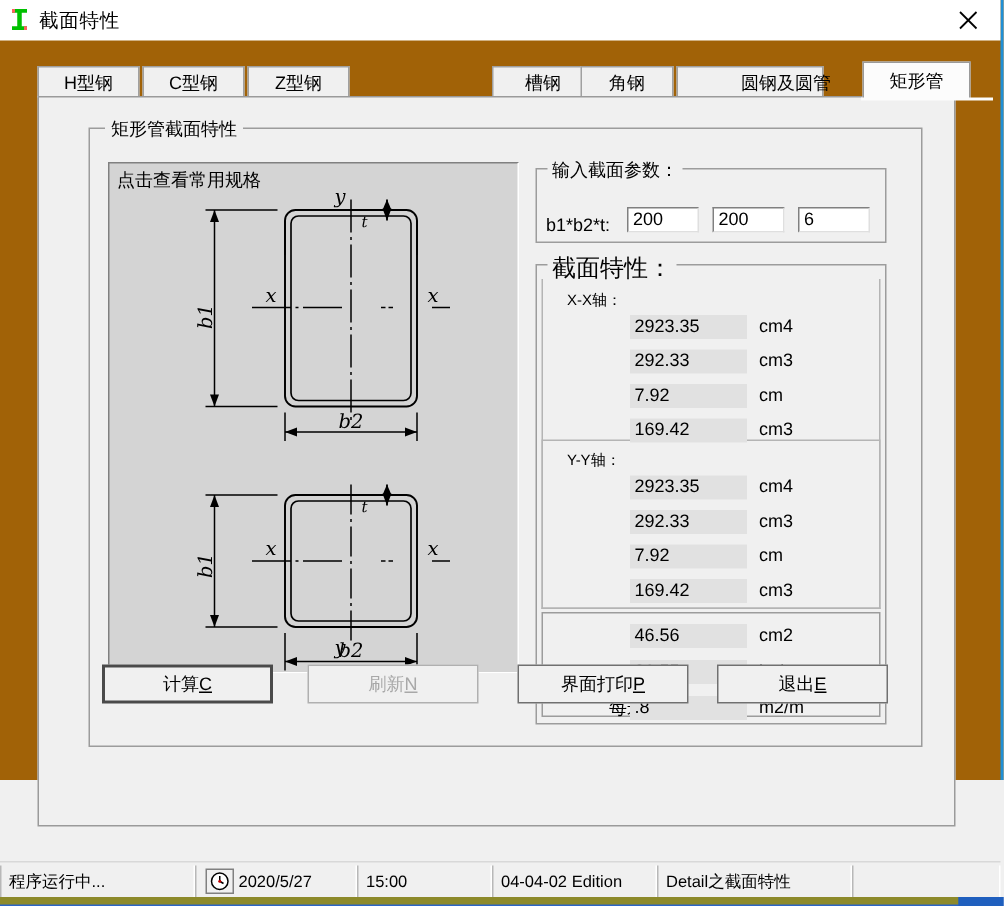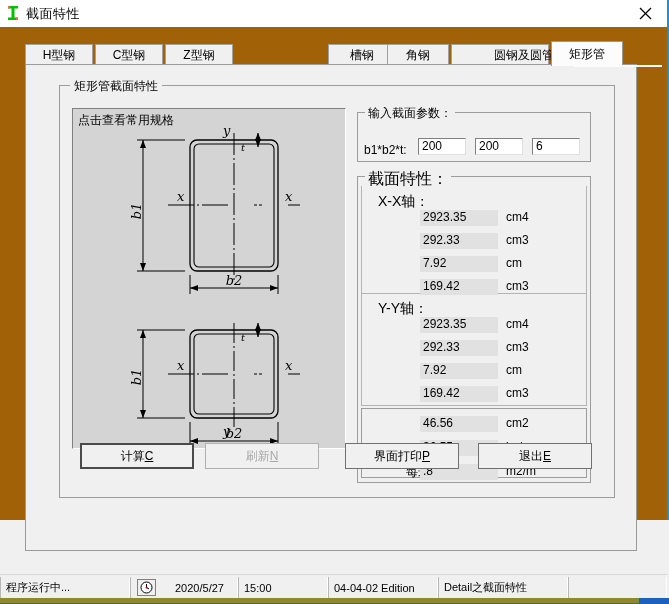--- a/index.html
+++ b/index.html
@@ -130,21 +130,21 @@
   .grp-prop{
     position:absolute;left:357px;top:176px;width:234px;height:307px;
     box-sizing:border-box;
     border:1px solid #9c9c9c;
   }
   .grp-prop-label{
     position:absolute;left:365px;top:169px;
     background:#f0f0f0;padding:0 3px;font-size:16px;
   }
   .sub-axis{
-    position:absolute;font-size:14px;left:378px;
+    position:absolute;font-size:10px;left:378px;
   }
   .prop-row{position:absolute;height:16px;}
   .prop-name{
     position:absolute;right:0;top:0;
     font-size:12px;text-align:right;white-space:nowrap;
   }
   .prop-val{
     position:absolute;left:0;top:0;width:78px;height:16px;
     box-sizing:border-box;
     background:#e1e1e1;
@@ -247,21 +247,21 @@
     </div>
   </div>
 
   <div class="tabstrip" id="tabstrip">
       <div class="tab" style="left: 0px; width: 68px;">H型钢</div>
       <div class="tab" style="left: 70px; width: 68px; text-align: right;">C型钢</div>
       <div class="tab" style="left: 140px; width: 68px;">Z型钢</div>
       <div class="tab" style="left: 292px; width: 68px; margin-left: 11px;">槽钢</div>
       <div class="tab" style="left: 362px; width: 62px;">角钢</div>
       <div class="tab" style="left: 426px; width: 98px; padding-left: 48px;">圆钢及圆管</div>
-      <div class="tab active" style="left: 526px; width: 72px;">矩形管</div>
+      <div class="tab active" style="left: 550px; width: 72px;">矩形管</div>
     </div>
 
   <div class="tabpage">
     <div class="tabpage-topcover"></div>
 
     <div class="grp-outer"></div>
     <div class="grp-outer-label">矩形管截面特性</div>
 
     <div class="draw-panel">
       <div class="draw-hint">点击查看常用规格</div>
@@ -401,42 +401,42 @@
         <div class="prop-unit">kg/m</div>
       </div>
       <div class="prop-row" style="left: 420px; top: 464px; width: 170px;">
         <div class="prop-name" style="right: 100px;">每米外表面积：</div>
         <div class="prop-val">.8</div>
         <div class="prop-unit">m2/m</div>
       </div>
     </div>
 
   <div id="buttons">
-      <div class="btn default" style="left: 80px; width: 114px; text-align: right;">
+      <div class="btn default" style="left: 68px; width: 114px; text-align: right;">
         <span>计算</span>
         <span class="mn">C</span>
       </div>
       <div class="btn disabled" style="left: 205px; width: 114px;">
         <span>刷新</span>
         <span class="mn">N</span>
       </div>
       <div class="btn" style="left: 345px; width: 114px;">
         <span>界面打印</span>
         <span class="mn">P</span>
       </div>
       <div class="btn" style="left: 478px; width: 114px;">
         <span>退出</span>
         <span class="mn">E</span>
       </div>
     </div>
 
   <div class="statusbar">
     <div id="statuscells">
         <div class="st-cell" style="left: 0px; width: 130px;">程序运行中...</div>
-        <div class="st-cell" style="left: 130px; width: 108px; padding-left: 44px;">2020/5/27</div>
+        <div class="st-cell" style="left: 130px; width: 108px; padding-left: 28px;">2020/5/27</div>
         <div class="st-cell" style="left: 238px; width: 90px;">15:00</div>
         <div class="st-cell" style="left: 328px; width: 110px;">04-04-02 Edition</div>
         <div class="st-cell" style="left: 438px; width: 130px;">Detail之截面特性</div>
         <div class="st-cell" style="left: 568px; width: 99px;"></div>
       </div>
     <div class="st-clockicon">
       <svg width="13" height="13" viewBox="0 0 13 13">
         <circle cx="6.5" cy="6.5" r="5.5" fill="#fff" stroke="#000" stroke-width="1"></circle>
         <line x1="6.5" y1="6.5" x2="6.5" y2="3" stroke="#000" stroke-width="1"></line>
         <line x1="6.5" y1="6.5" x2="9" y2="8" stroke="#000" stroke-width="1"></line>

